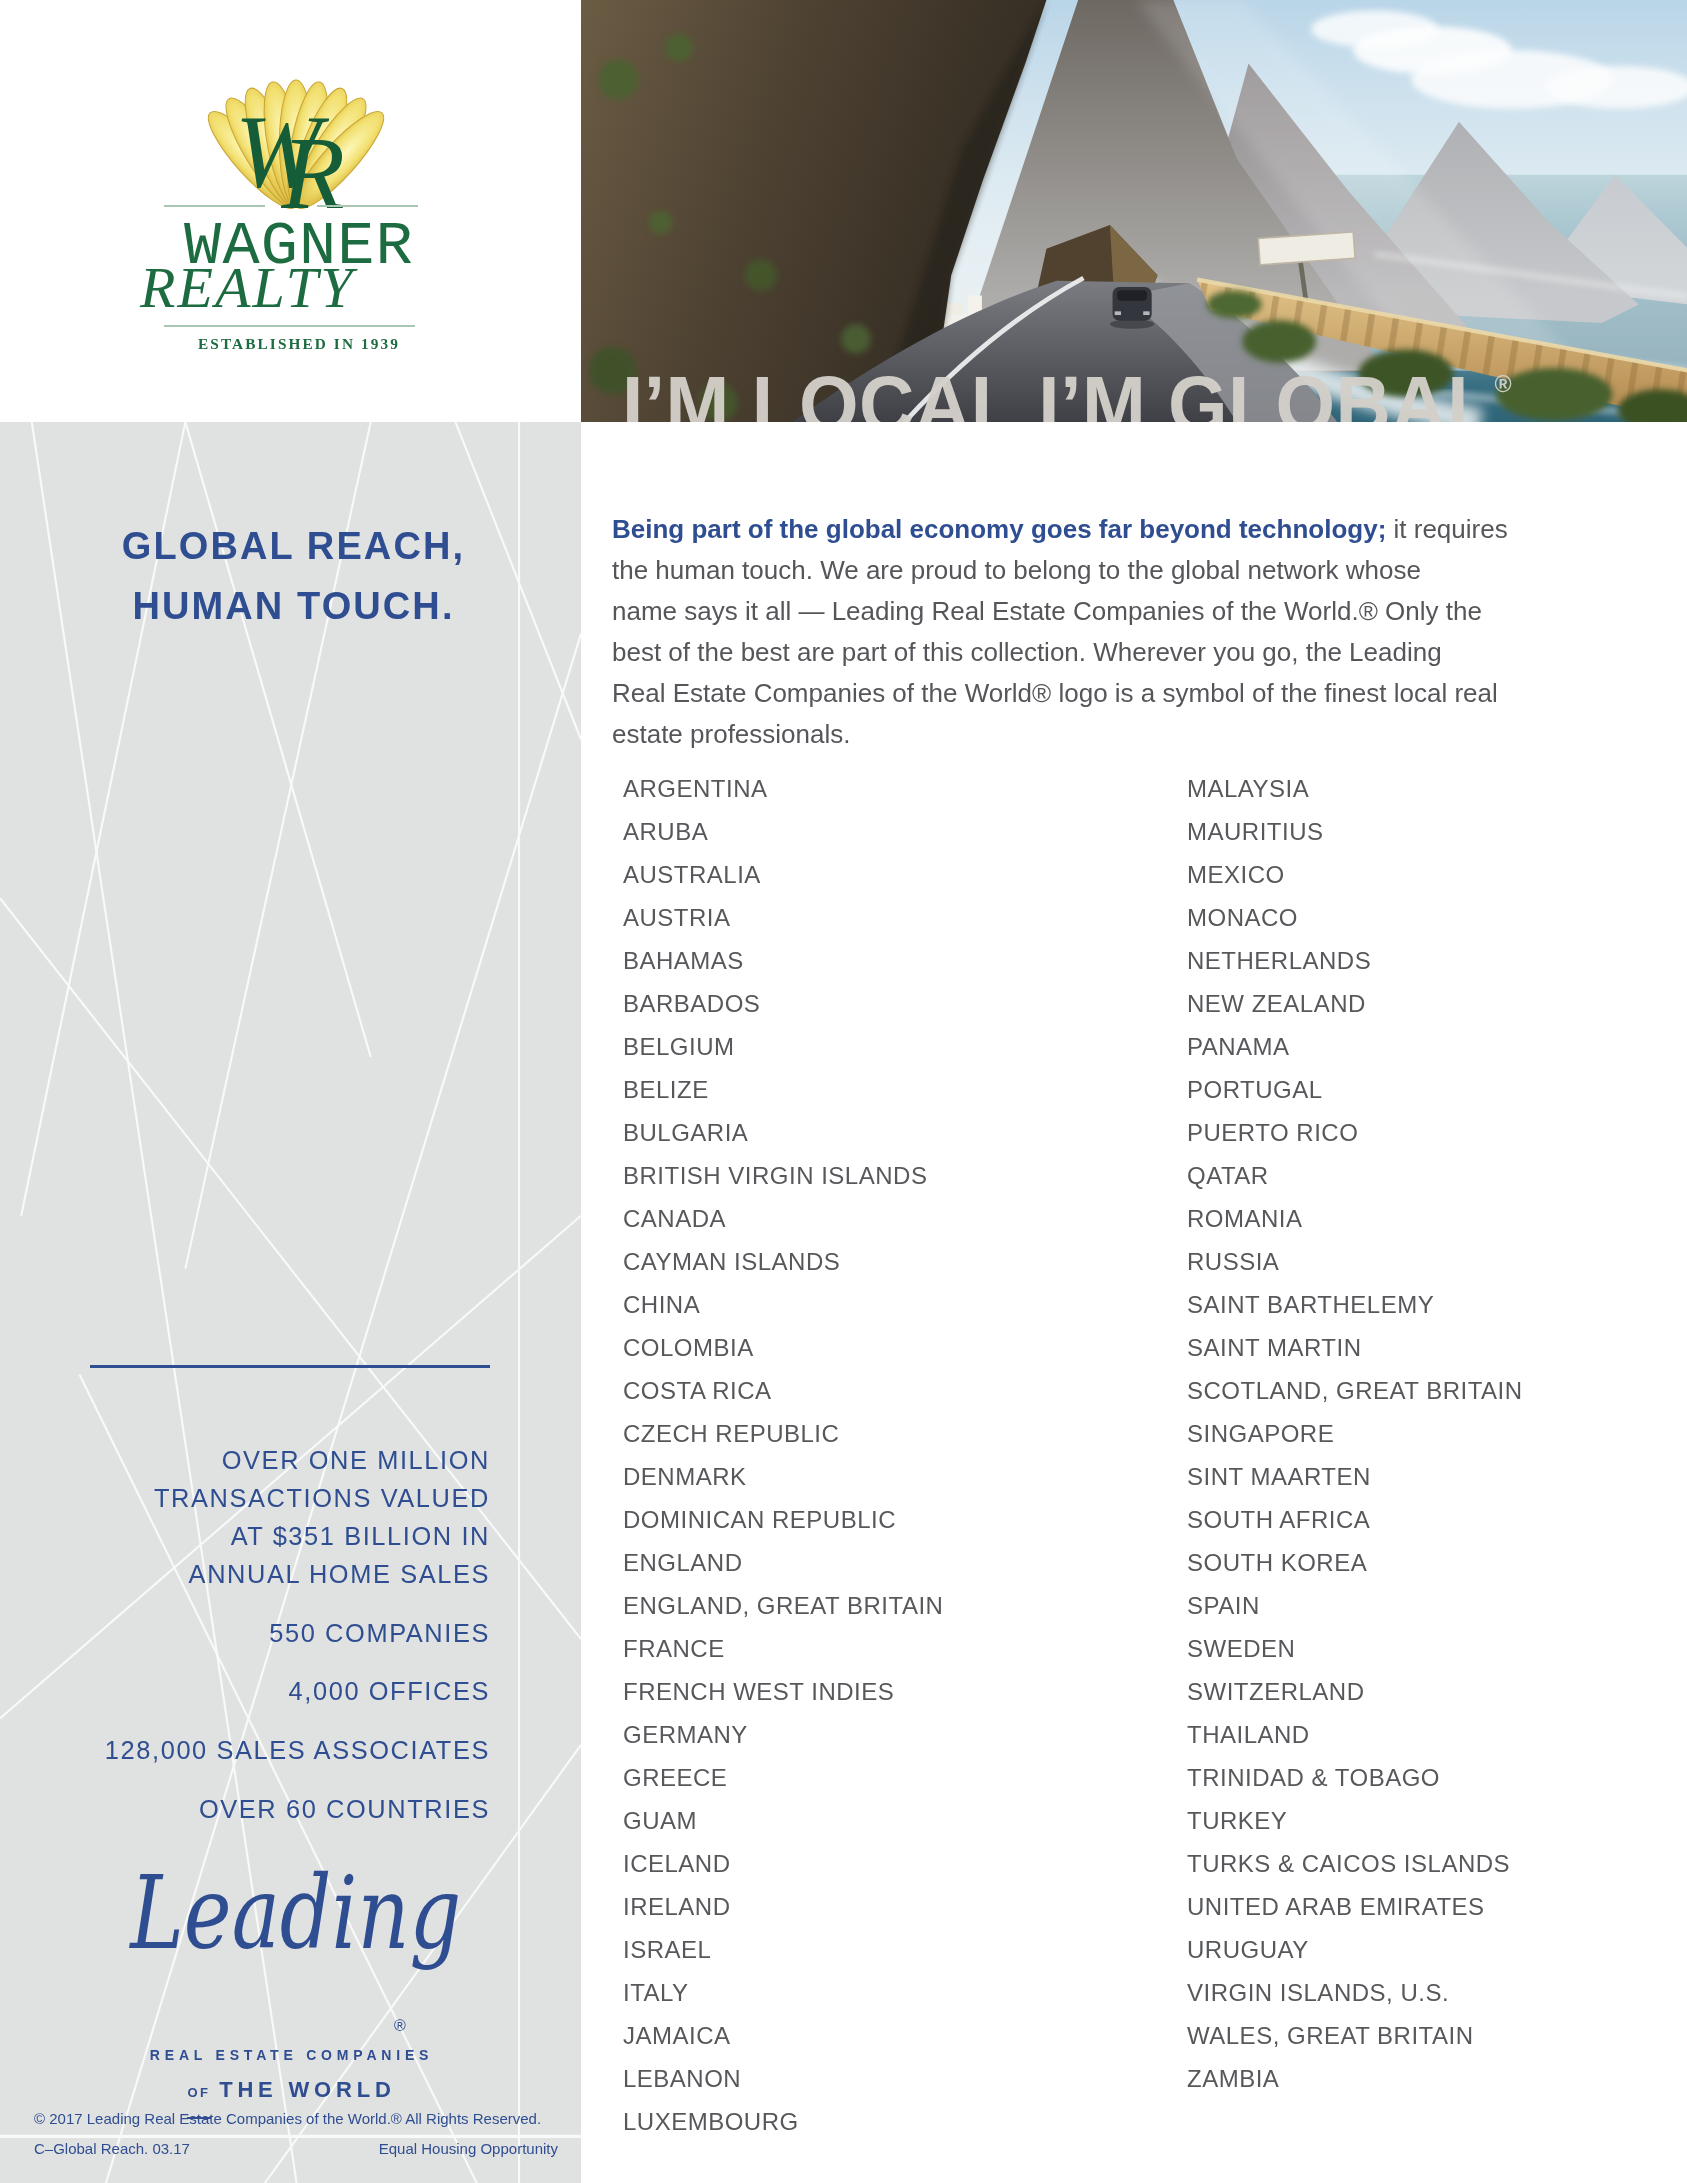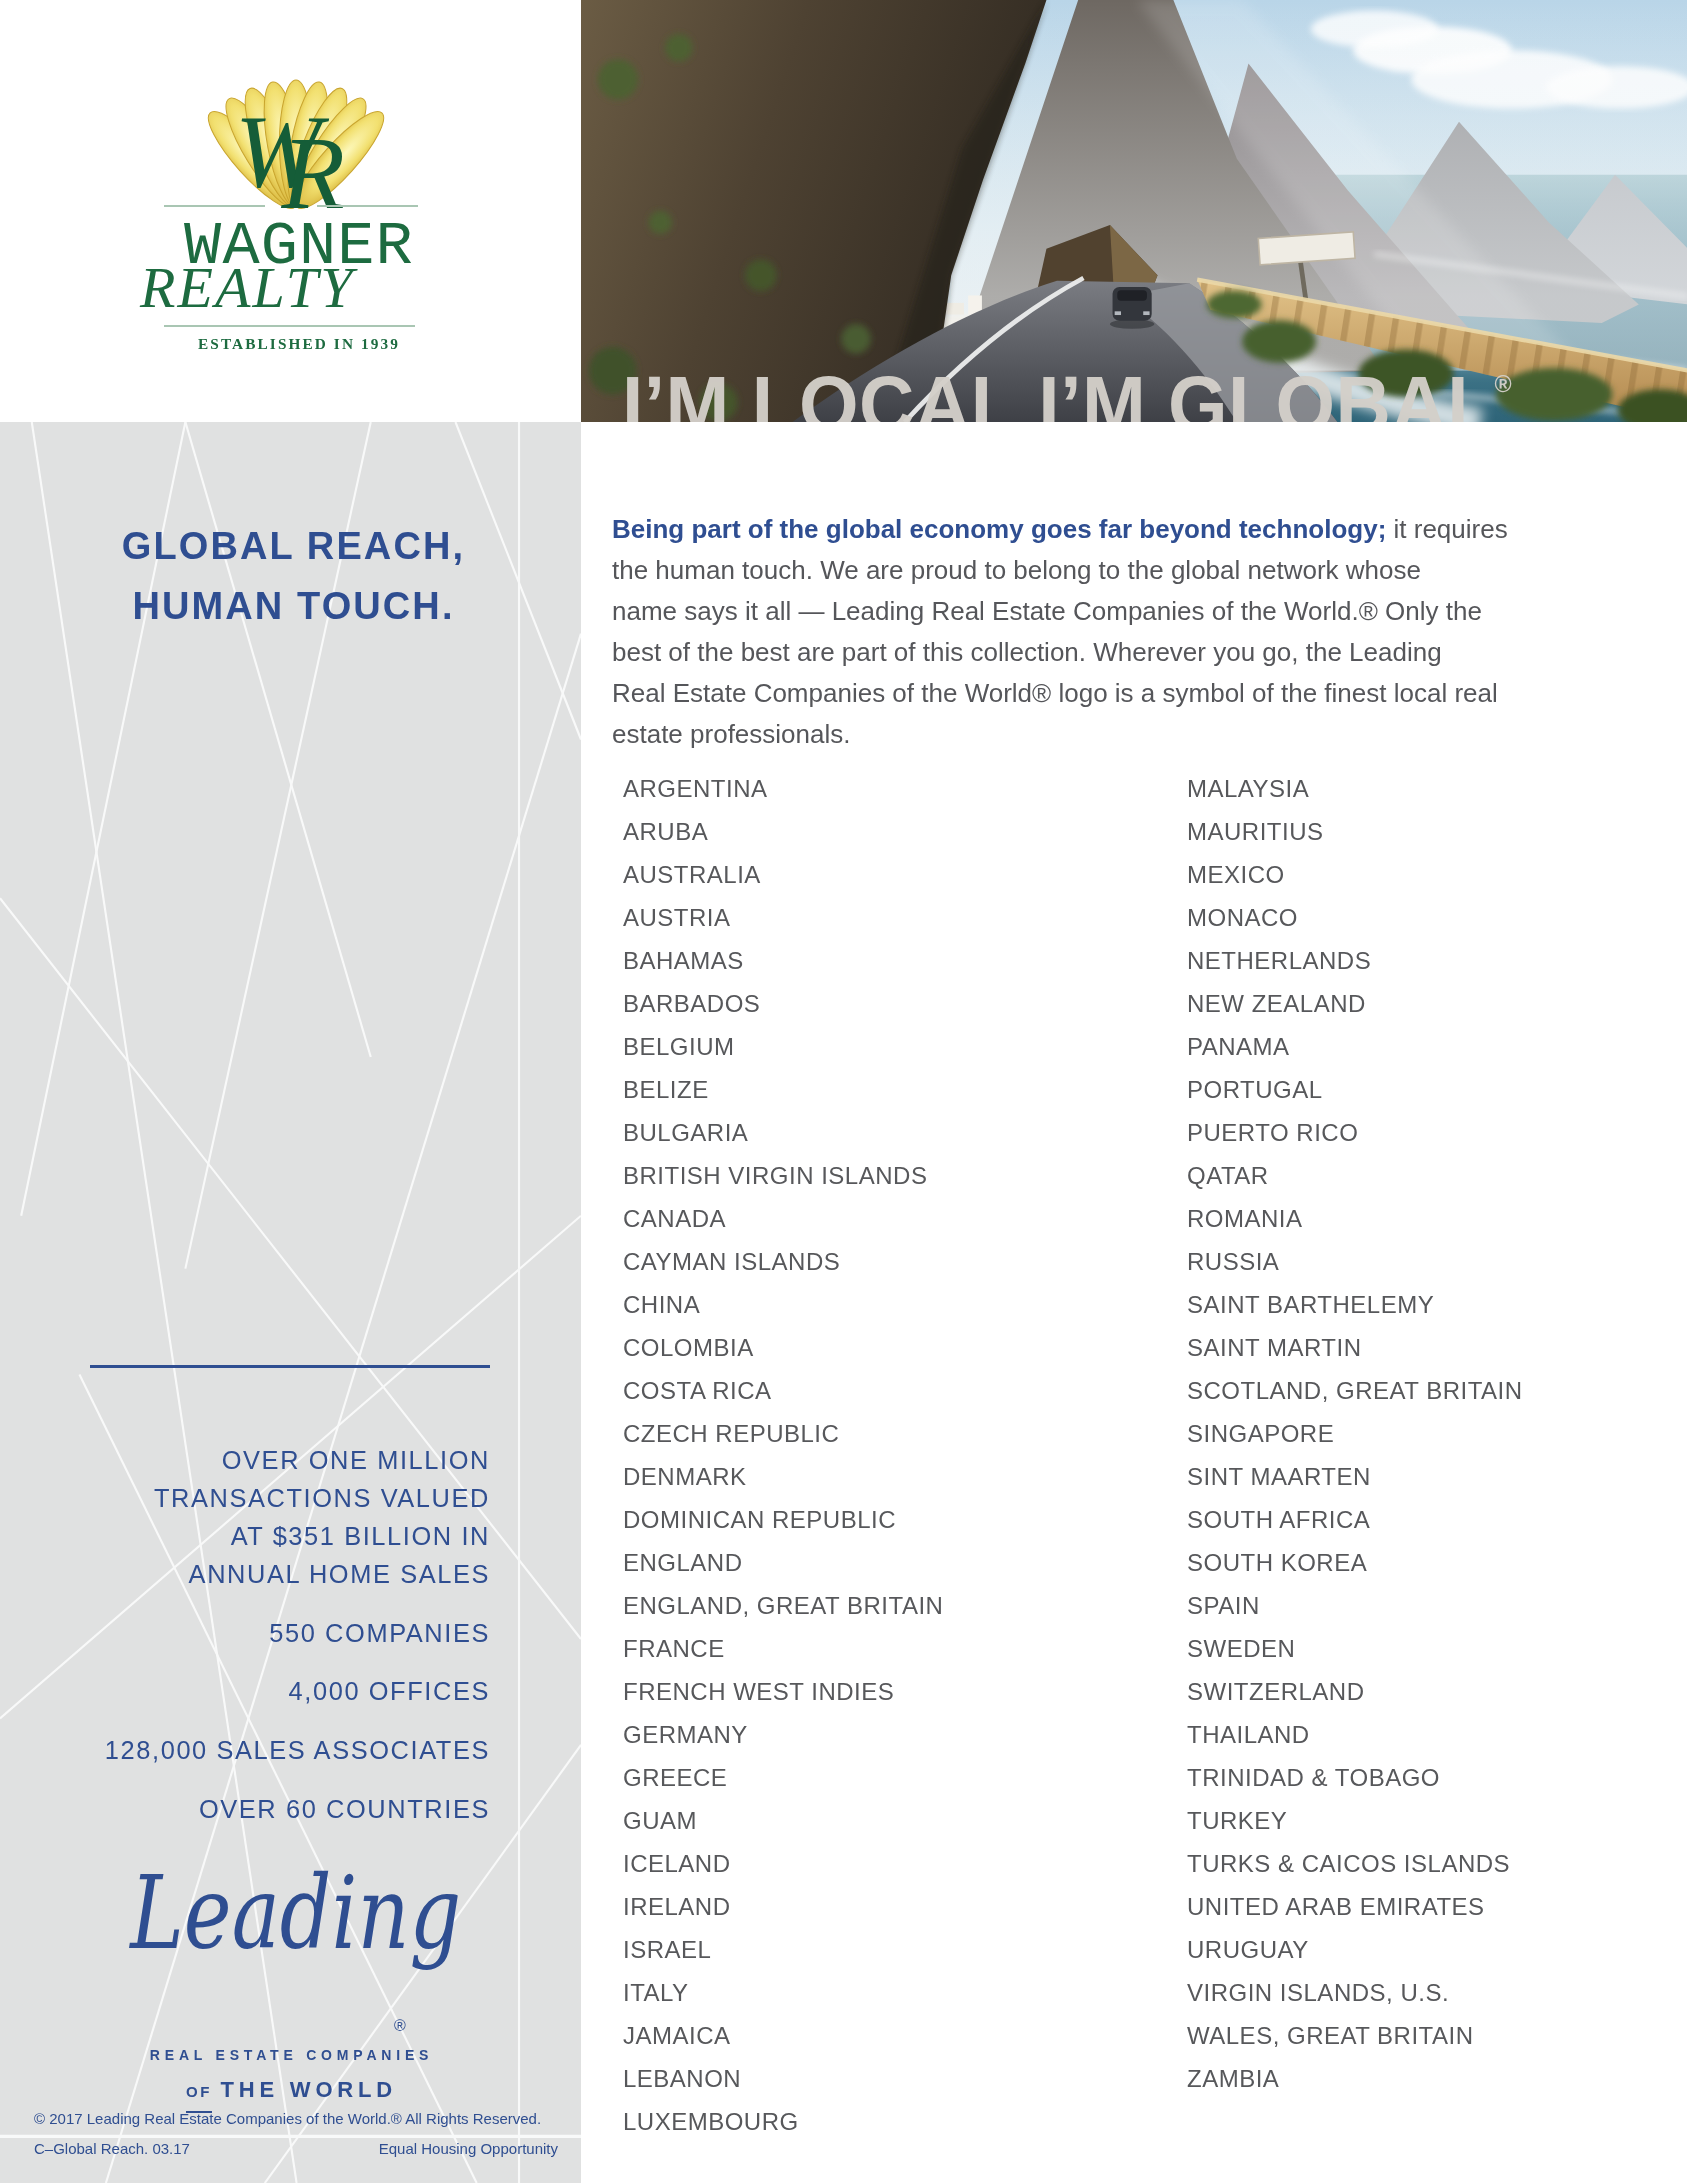--- a/index.html
+++ b/index.html
@@ -40,21 +40,21 @@
 
   
   #lrec-script{left:90px;top:1441px;width:402px;text-align:center;color:#2f4e91;
     font-family:"DejaVu Serif",serif;font-style:italic;font-size:101px;line-height:101px;
     transform:scaleX(.8);}
   #lrec-reg{left:394px;top:1595px;font-size:16px;color:#2f4e91;}
   #lrec-line1{left:64px;top:1625px;width:455px;text-align:center;color:#2f4e91;
     font-size:14px;font-weight:bold;letter-spacing:4.8px;}
   #lrec-line2{left:64px;top:1655px;width:455px;text-align:center;color:#2f4e91;
     font-size:22px;font-weight:bold;letter-spacing:4.8px;}
-  #lrec-line2 .of{font-size:15px;border-bottom:2.1px solid #2f4e91;padding-bottom:11px;margin-right:8.5px;letter-spacing:2.6px;}
+  #lrec-line2 .of{font-size:13px;border-bottom:2.1px solid #2f4e91;padding-bottom:17px;margin-right:8.5px;letter-spacing:2.6px;}
 
   #copyright-1{left:34px;top:1688px;width:535px;color:#2f4e91;font-size:15px;white-space:nowrap;}
   #copyright-2{left:34px;top:1718px;width:524px;color:#2f4e91;font-size:15px;display:flex;justify-content:space-between;}
 
   
   #intro{left:612px;top:509px;width:974px;color:#55565a;font-size:26px;}
   .intro-line{height:41px;line-height:41px;white-space:nowrap;}
   .lead{color:#2f4e91;font-weight:bold;}
 
   .country-col{top:767px;}

